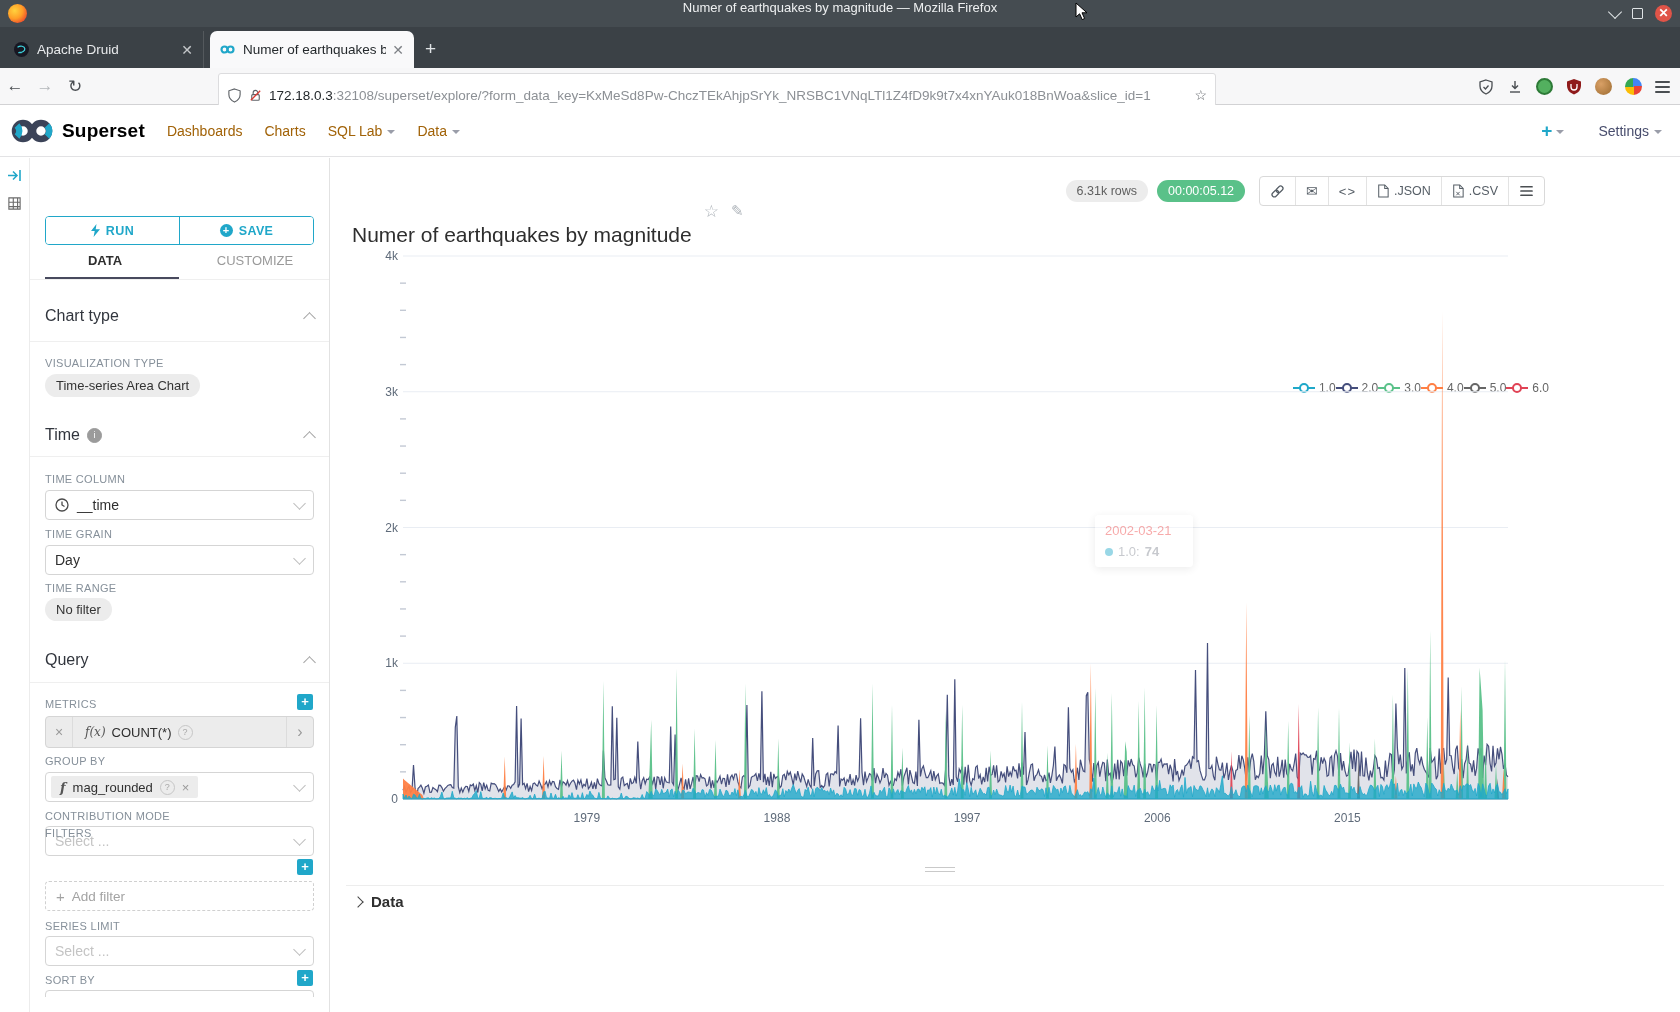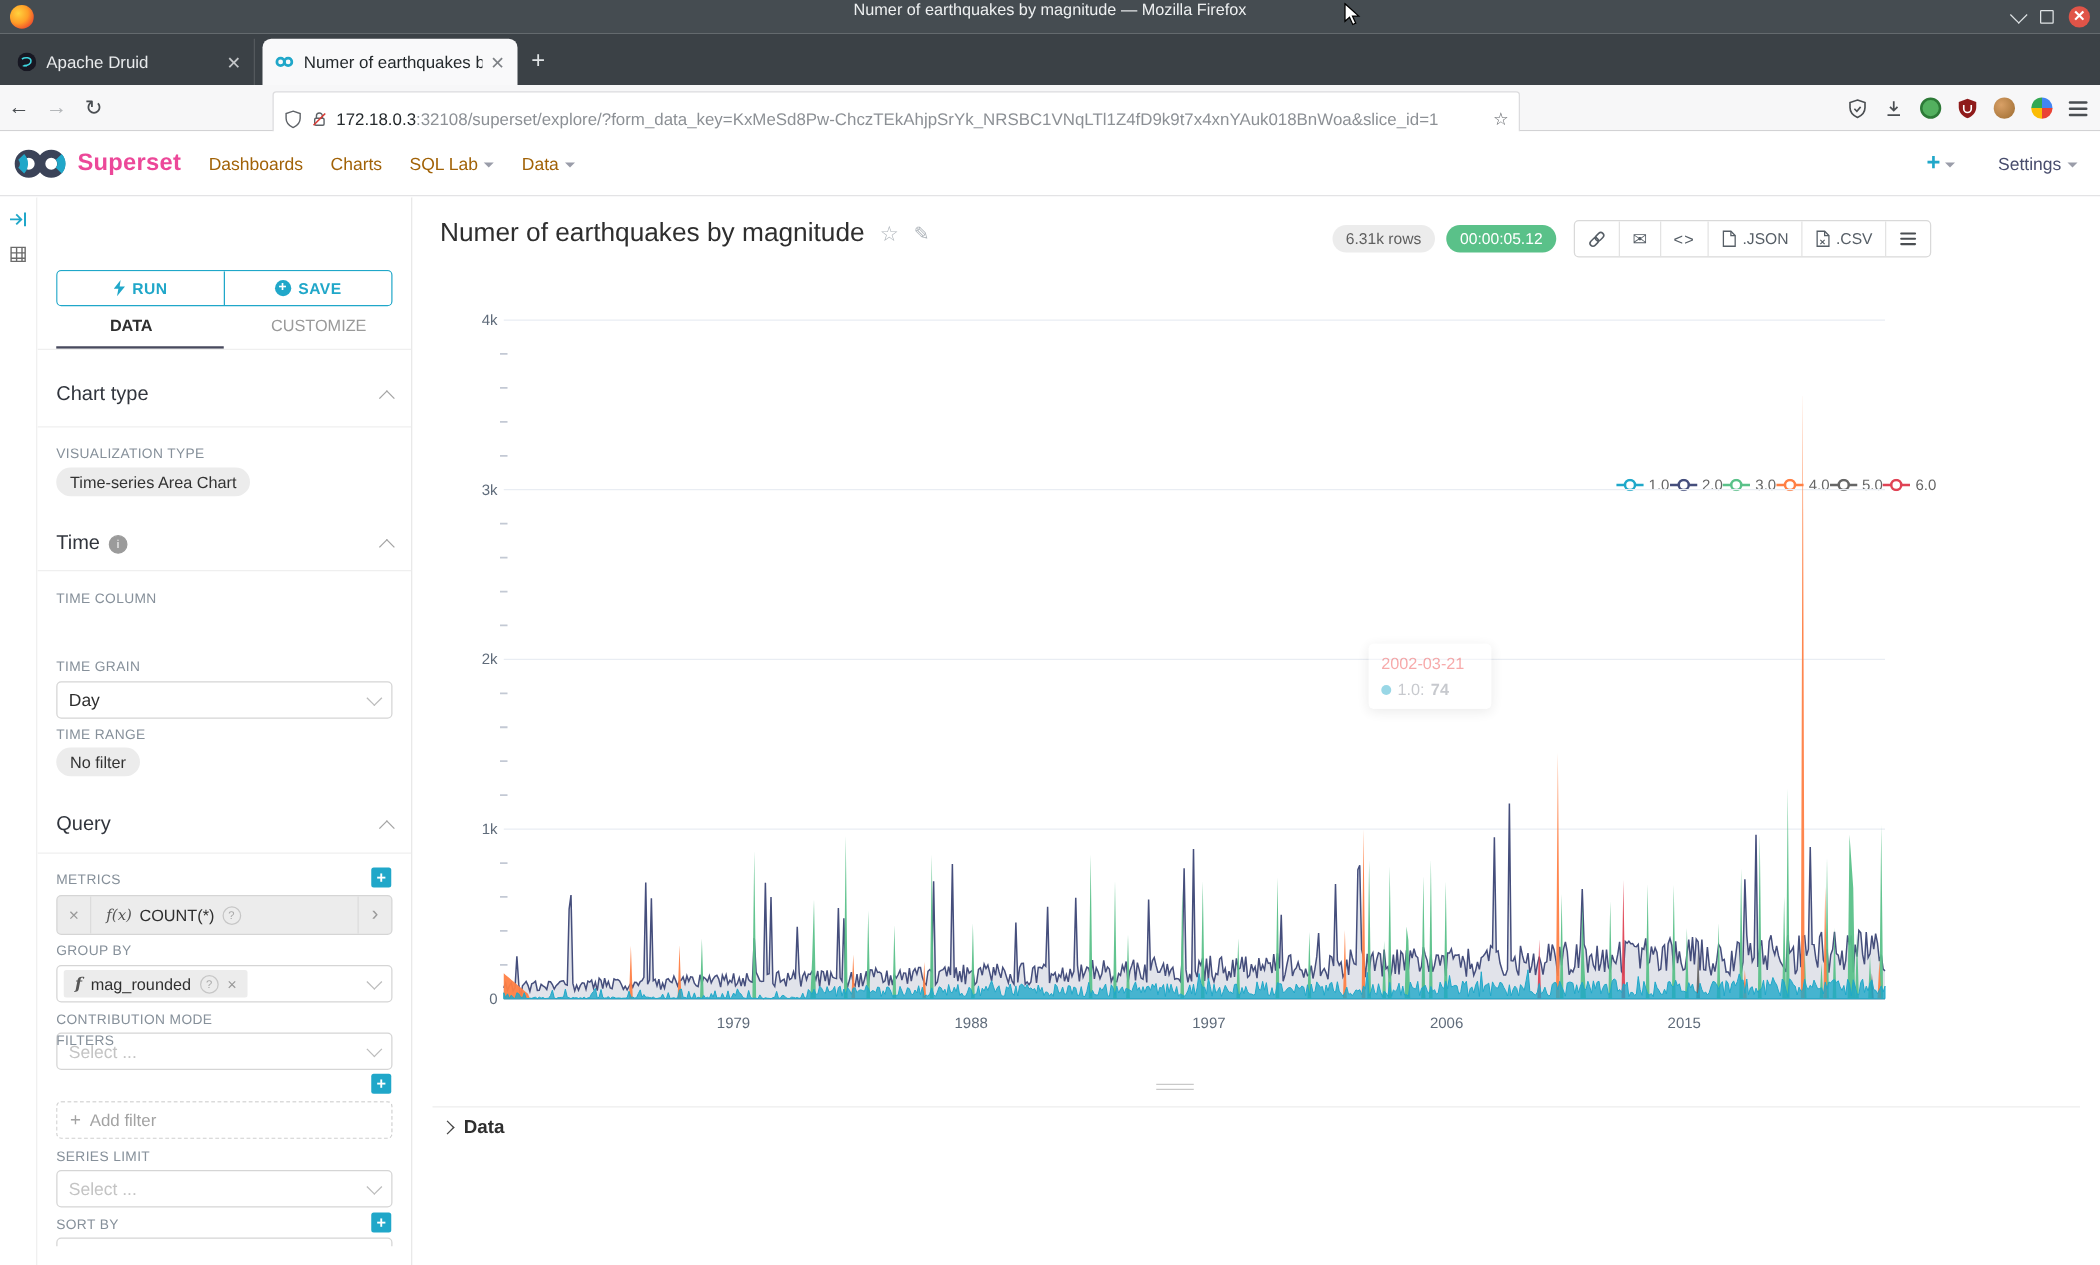--- a/index.html
+++ b/index.html
@@ -30,21 +30,21 @@
   .urlrest{color:#8c9095;}
   .toolicons{position:absolute;right:10px;top:0;height:37px;display:flex;align-items:center;gap:13px;}
   .exticon{width:17px;height:17px;border-radius:50%;}
   .hamb,.hamb:before,.hamb:after{width:15px;height:2px;background:#4a4e52;border-radius:1px;}
   .hamb{position:relative;}
   .hamb:before,.hamb:after{content:"";position:absolute;left:0;}
   .hamb:before{top:-5px;} .hamb:after{top:5px;}
   
   .ssnav{position:absolute;left:0;top:105px;width:100%;height:52px;background:#fff;border-bottom:1px solid #e3e3e5;box-sizing:border-box;display:flex;align-items:center;}
   .brand{display:flex;align-items:center;margin-left:10px;}
-  .brand-name{font-size:19px;font-weight:bold;color:#ec4899;margin-left:8px;letter-spacing:.2px;}
+  .brand-name{font-size:19px;font-weight:bold;color:#000000;margin-left:8px;letter-spacing:.2px;}
   .navlink{font-size:14px;color:#a16207;margin-left:22px;display:flex;align-items:center;gap:5px;text-align:right;}
   .caret{width:0;height:0;border-left:4px solid transparent;border-right:4px solid transparent;border-top:4px solid #9a9da9;margin-top:2px;}
   .nav-right{position:absolute;right:18px;display:flex;align-items:center;gap:34px;}
   .plusnav{color:#20a7c9;font-size:19px;font-weight:bold;display:flex;align-items:center;gap:4px;}
   .settings{font-size:14px;color:#484d6d;display:flex;align-items:center;gap:5px;}
   
   .bodywrap{position:absolute;left:0;top:158px;width:100%;height:854px;display:flex;}
   .rail{width:30px;border-right:1px solid #ececec;box-sizing:border-box;padding-top:10px;display:flex;flex-direction:column;align-items:center;gap:13px;}
   .panel{position:relative;width:300px;border-right:1px solid #e2e2e2;box-sizing:border-box;background:#fff;}
   .panel-scroll{position:absolute;left:0;top:0;width:100%;height:791px;overflow:hidden;margin-top:48px;}
@@ -73,21 +73,21 @@
   .mx{width:26px;color:#9a9a9a;font-size:14px;border-right:1px solid #dcdcdc;}
   .mmain{flex:1;justify-content:flex-start;padding-left:12px;gap:6px;font-size:13px;color:#2f2f2f;}
   .mright{width:26px;border-left:1px solid #dcdcdc;color:#9a9a9a;}
   .fx{font-family:"DejaVu Serif",serif;font-style:italic;font-size:12px;color:#555;}
   .qmark{display:inline-block;width:13px;height:13px;border:1px solid #c6c6c6;border-radius:50%;color:#a8a8a8;font-size:9px;line-height:12px;text-align:center;}
   .chip{display:inline-flex;align-items:center;gap:7px;background:#ececec;border-radius:2px;height:22px;padding:0 9px;font-size:13px;color:#2f2f2f;}
   .dashedbox{height:30px;border:1px dashed #d0d0d0;border-radius:4px;display:flex;align-items:center;padding:0 10px;box-sizing:border-box;color:#a3a3a3;font-size:13.5px;gap:7px;}
   
   .main{position:relative;flex:1;background:#fff;}
   .charttitle{position:absolute;left:22px;top:17px;display:flex;align-items:center;gap:12px;}
-  .charttitle .t{font-size:21px;color:#2e2e2e;}
+  .charttitle .t{font-size:21px;color:#2e2e2e;margin-top:48px;}
   .ticon{color:#aeb4ba;font-size:17px;}
   .hdr-right{position:absolute;top:18px;right:135px;display:flex;align-items:center;gap:9px;}
   .badge{border-radius:11px;padding:4px 11px;font-size:12.5px;}
   .badge-rows{background:#ececec;color:#5f5f5f;}
   .badge-time{background:#5ac189;color:#fff;}
   .btngroup{display:flex;align-items:stretch;height:28px;border:1px solid #d9d9d9;border-radius:4px;overflow:hidden;background:#fff;margin-left:5px;}
   .bgi{display:flex;align-items:center;justify-content:center;padding:0 10px;color:#565e66;font-size:12.5px;gap:5px;}
   .bgi + .bgi{border-left:1px solid #e3e3e3;}
   .codeicon{font-size:13px;letter-spacing:1px;color:#565e66;}
   .legend{position:absolute;top:223px;right:131px;display:flex;align-items:center;gap:0;}
@@ -263,20 +263,30 @@
 
         <div class="pitem" style="top:220px">
           <div class="sechead">
             <span>Time</span>
             <span class="qmark" style="margin-left:7px;background:#9b9b9b;color:#fff;border-color:#9b9b9b">i</span>
             <span class="chev-up"></span>
           </div>
         </div>
         <div class="pdivider" style="top:250px"></div>
         <div class="pitem plabel" style="top:267px">TIME COLUMN</div>
+        <div class="pitem" style="top:284px">
+          <div class="selbox">
+            <svg width="14" height="14" viewBox="0 0 14 14">
+                <circle cx="7" cy="7" r="6" fill="none" stroke="#4a4a4a" stroke-width="1.3"></circle>
+                <path d="M7 3.5V7l2.5 1.5" fill="none" stroke="#4a4a4a" stroke-width="1.3"></path>
+              </svg>
+            <span class="selval">__time</span>
+            <span class="chev-dn"></span>
+          </div>
+        </div>
         <div class="pitem plabel" style="top:322px">TIME GRAIN</div>
         <div class="pitem" style="top:339px">
           <div class="selbox">
             <span class="selval">Day</span>
             <span class="chev-dn"></span>
           </div>
         </div>
         <div class="pitem plabel" style="top:376px">TIME RANGE</div>
         <div class="pitem" style="top:392px"><span class="pill">No filter</span></div>
 

